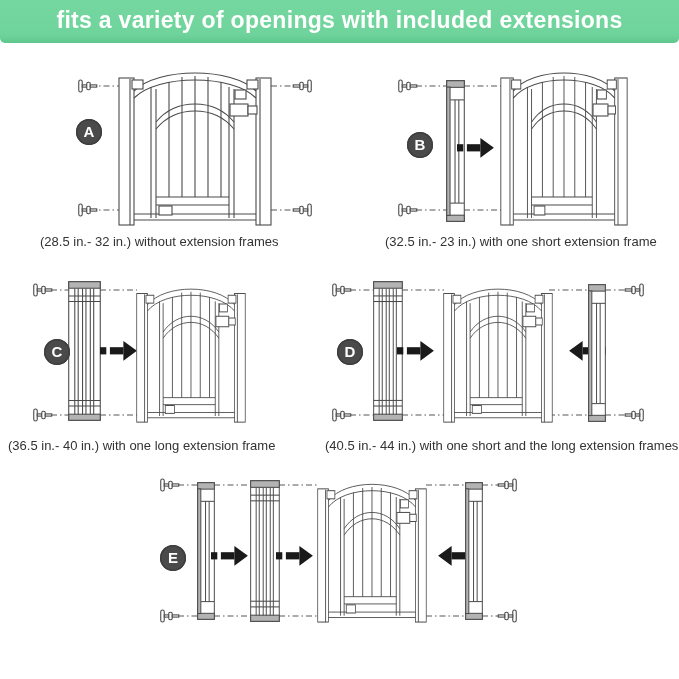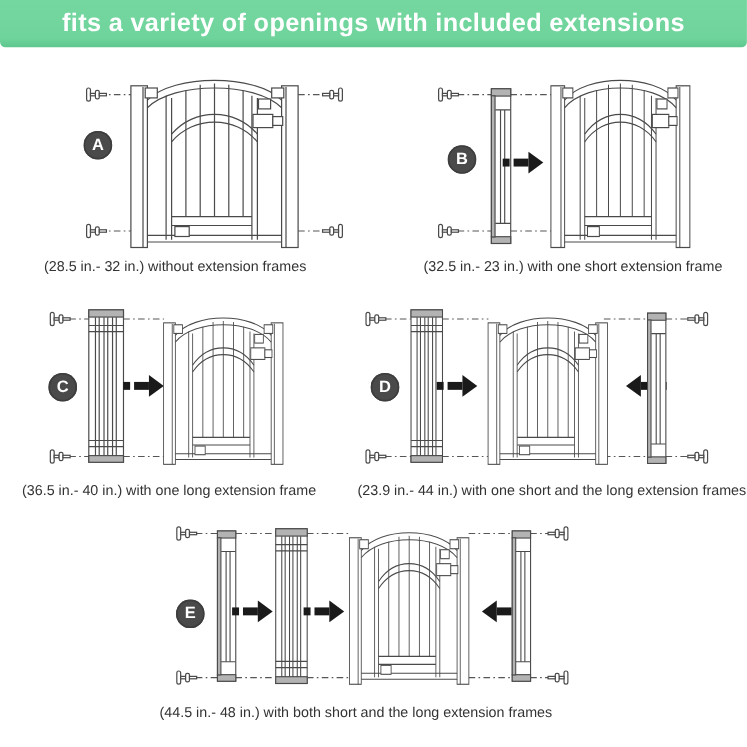--- a/index.html
+++ b/index.html
@@ -158,21 +158,21 @@
           <use href="#arrow"></use>
         </g>
       <g transform="translate(115,6) scale(0.831,1)">
           <use href="#gate"></use>
         </g>
     </svg>
     <div class="caption">(32.5 in.- 23 in.) with one short extension frame</div>
   </div>
   <div class="badge" style="left:407px;top:132px;">B</div>
 
-  <div class="panel" style="left:20px;top:268px;width:300px;">
+  <div class="panel" style="left:8px;top:268px;width:300px;">
     <svg class="art" width="300" height="168" viewBox="0 0 300 168">
       <g class="dd">
         <line x1="43" y1="22" x2="61" y2="22"></line>
           <line x1="92" y1="22" x2="129" y2="22"></line>
         <line x1="43" y1="147" x2="61" y2="147"></line>
           <line x1="92" y1="147" x2="129" y2="147"></line>
       </g>
       <use href="#bolt" x="25" y="15"></use>
       <use href="#bolt" x="25" y="140"></use>
       <g transform="translate(60,13) scale(0.97,0.933)">
@@ -218,21 +218,21 @@
       <g transform="translate(118,15) scale(0.714,0.875)">
           <use href="#gate"></use>
         </g>
       <g transform="translate(281,72) scale(-0.9,0.9)">
           <use href="#arrow"></use>
         </g>
       <g transform="translate(263,16) scale(0.9,0.92)">
           <use href="#shortext"></use>
         </g>
     </svg>
-    <div class="caption">(23.9 in.- 44 in.) with one short and the long extension frames</div>
+    <div class="caption">(40.5 in.- 44 in.) with one short and the long extension frames</div>
   </div>
   <div class="badge" style="left:337px;top:339px;">D</div>
 
   <div class="panel" style="left:145px;top:460px;width:390px;">
     <svg class="art" width="390" height="178" viewBox="0 0 390 178">
       <g class="dd">
         <line x1="33" y1="25" x2="53" y2="25"></line>
           <line x1="69" y1="25" x2="106" y2="25"></line>
         <line x1="134" y1="25" x2="173" y2="25"></line>
           <line x1="281" y1="25" x2="321" y2="25"></line>
@@ -266,17 +266,16 @@
       <g transform="translate(172,18) scale(0.714,0.906)">
           <use href="#gate"></use>
         </g>
       <g transform="translate(330,85) scale(-0.9,0.9)">
           <use href="#arrow"></use>
         </g>
       <g transform="translate(320,22) scale(0.9,0.92)">
           <use href="#shortext"></use>
         </g>
     </svg>
-    <div class="caption">(44.5 in.- 48 in.) with both short and the long extension frames</div>
   </div>
   <div class="badge" style="left:160px;top:545px;">E</div>
 
 </div>
 
 </body></html>

